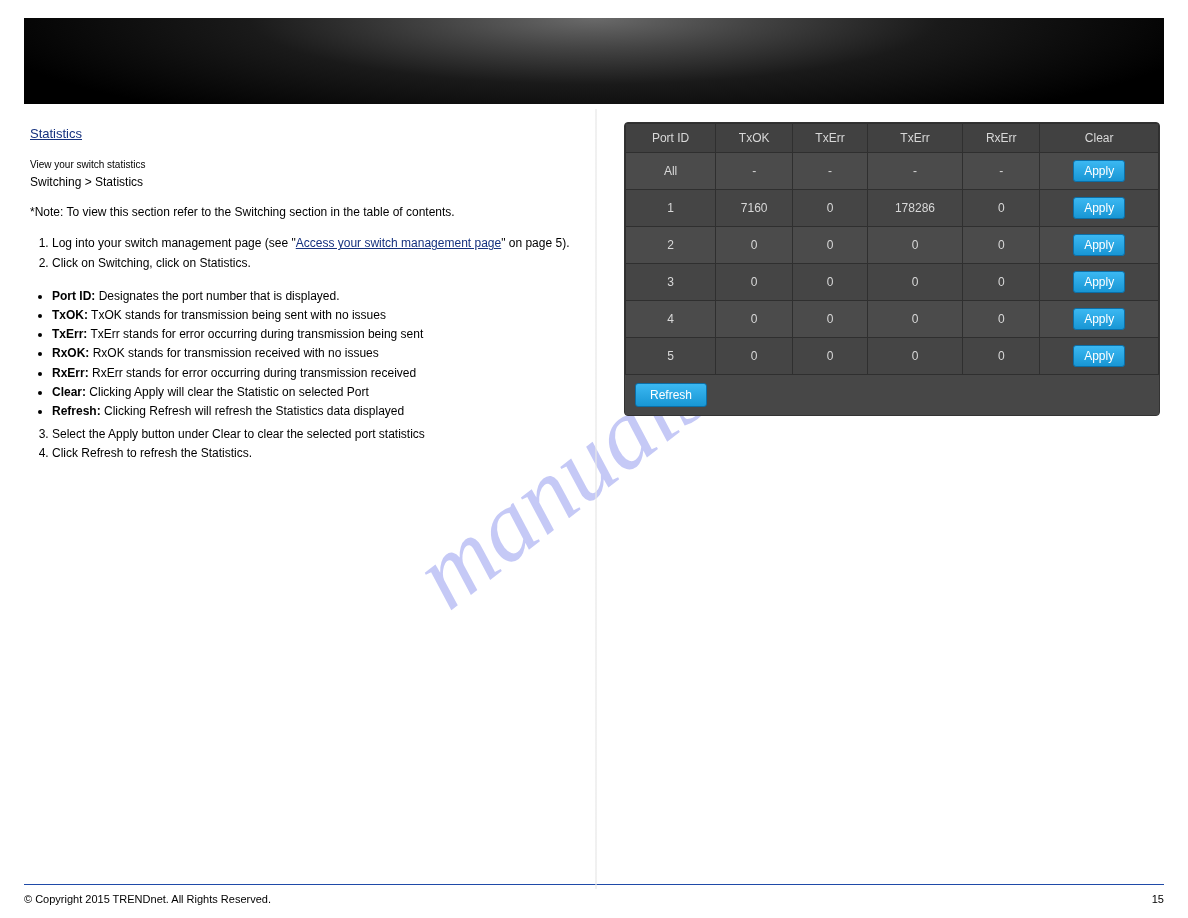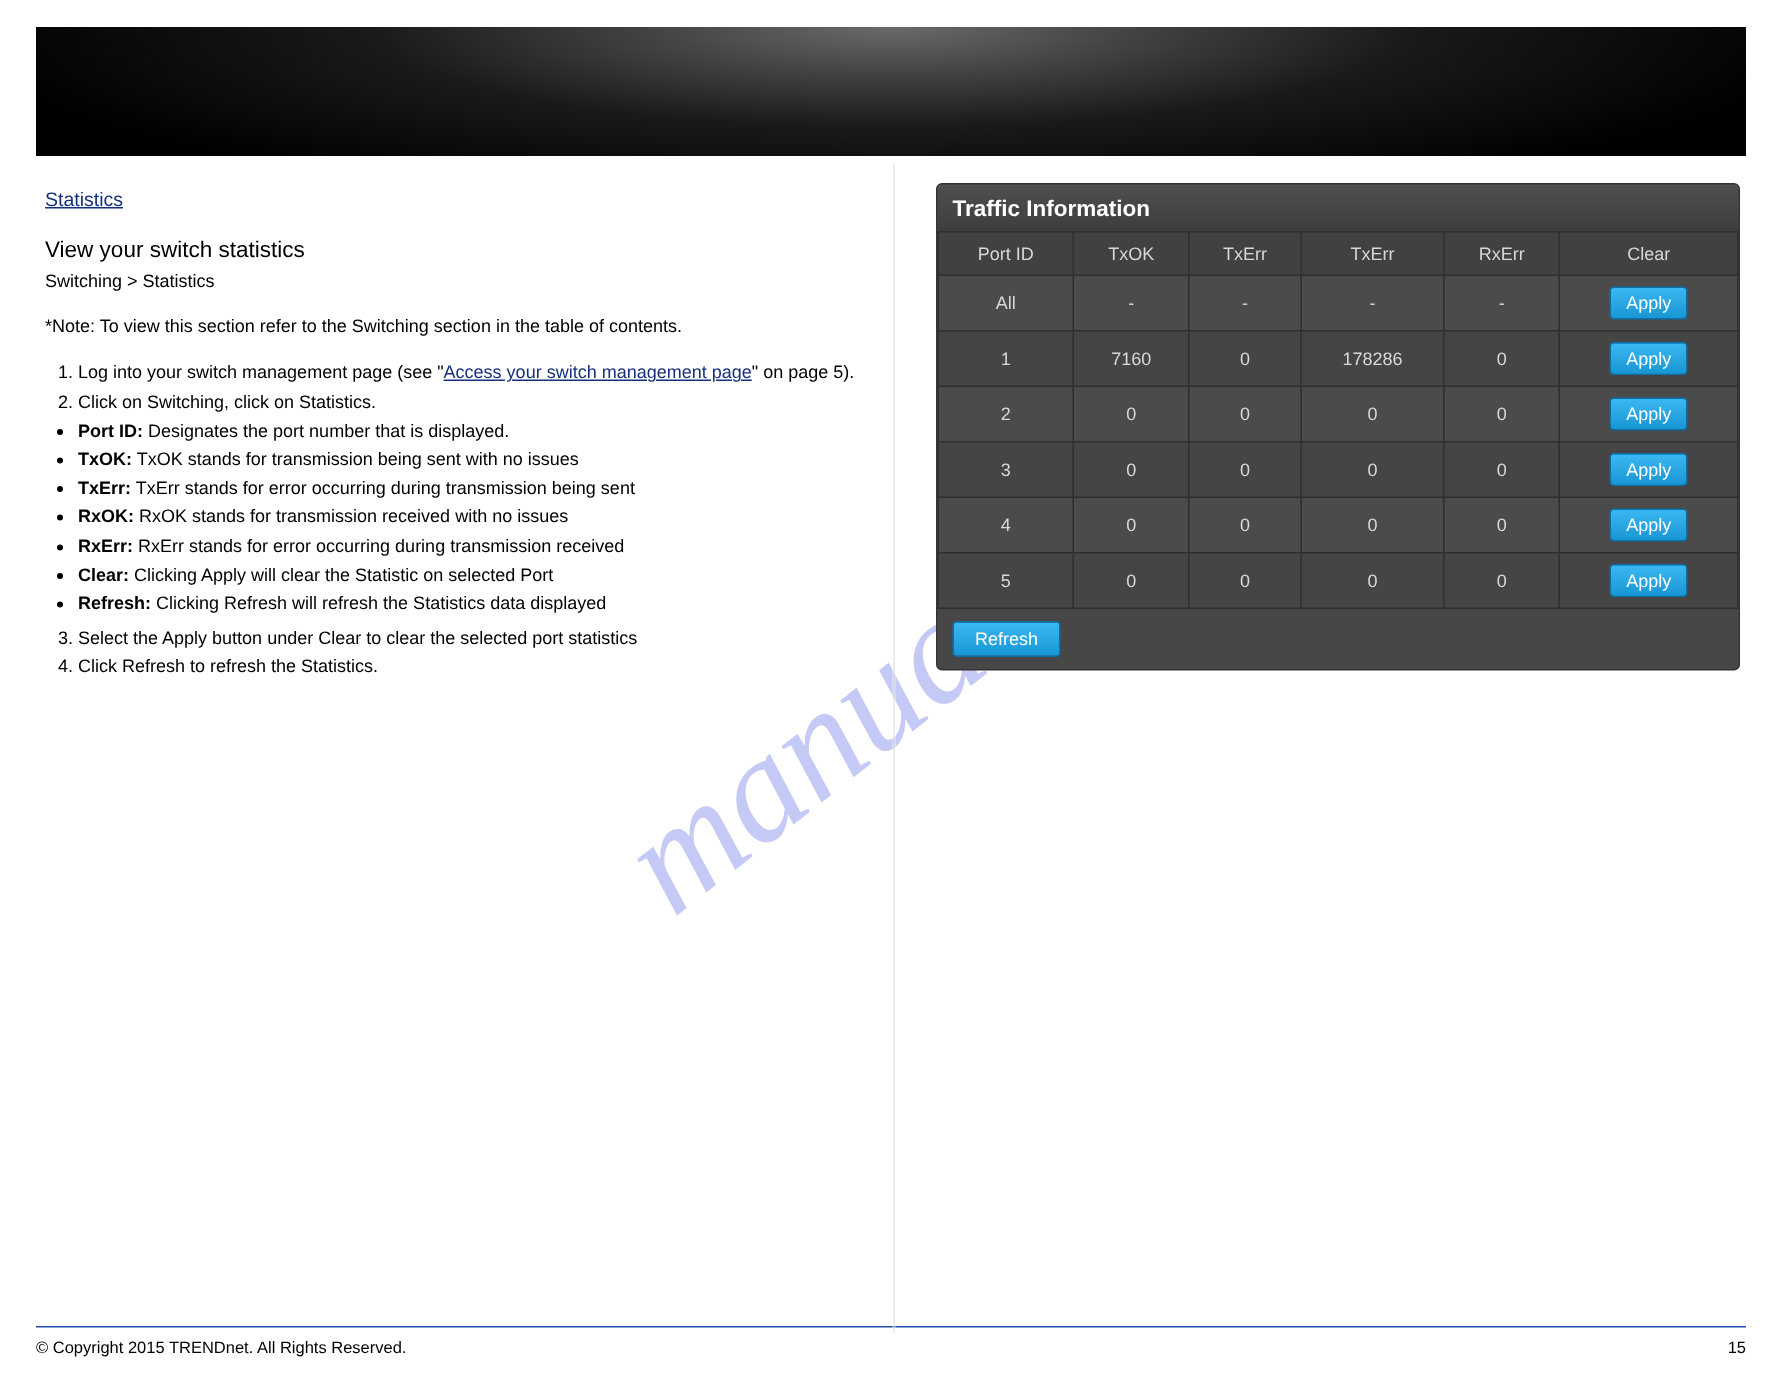--- a/index.html
+++ b/index.html
@@ -28,36 +28,37 @@
     }
     .statistics-link {
       color: #15317e;
       text-decoration: underline;
       font-size: 13px;
       display: inline-block;
       margin-bottom: 18px;
       text-align: center;
     }
     .section-title {
-      font-size: 15px;
+      font-size: 10px;
       font-weight: normal;
       color: #000;
       margin-bottom: 4px;
     }
     .body-text {
       font-size: 12px;
       color: #000;
       line-height: 1.35;
       margin-bottom: 14px;
     }
     .ol-list {
       list-style: decimal;
       padding-left: 22px;
       font-size: 12px;
       line-height: 1.6;
+      margin-bottom: 14px;
     }
     .ol-list a {
       color: #15317e;
       text-decoration: underline;
     }
     .ul-list {
       list-style: disc;
       padding-left: 22px;
       font-size: 12px;
       line-height: 1.6;
@@ -196,21 +197,20 @@
       <li><b>Refresh:</b><span> Clicking Refresh will refresh the Statistics data displayed</span></li>
     </ul>
 
     <ol class="ol-list2" start="3">
       <li>Select the Apply button under Clear to clear the selected port statistics</li>
       <li>Click Refresh to refresh the Statistics.</li>
     </ol>
   </div>
 
   <div class="right-col">
-    <div class="panel-title">Traffic Information</div>
     <table class="traffic">
       <thead>
         <tr>
           <th>Port ID</th>
           <th>TxOK</th>
           <th>TxErr</th>
           <th>TxErr</th>
           <th>RxErr</th>
           <th>Clear</th>
         </tr>

